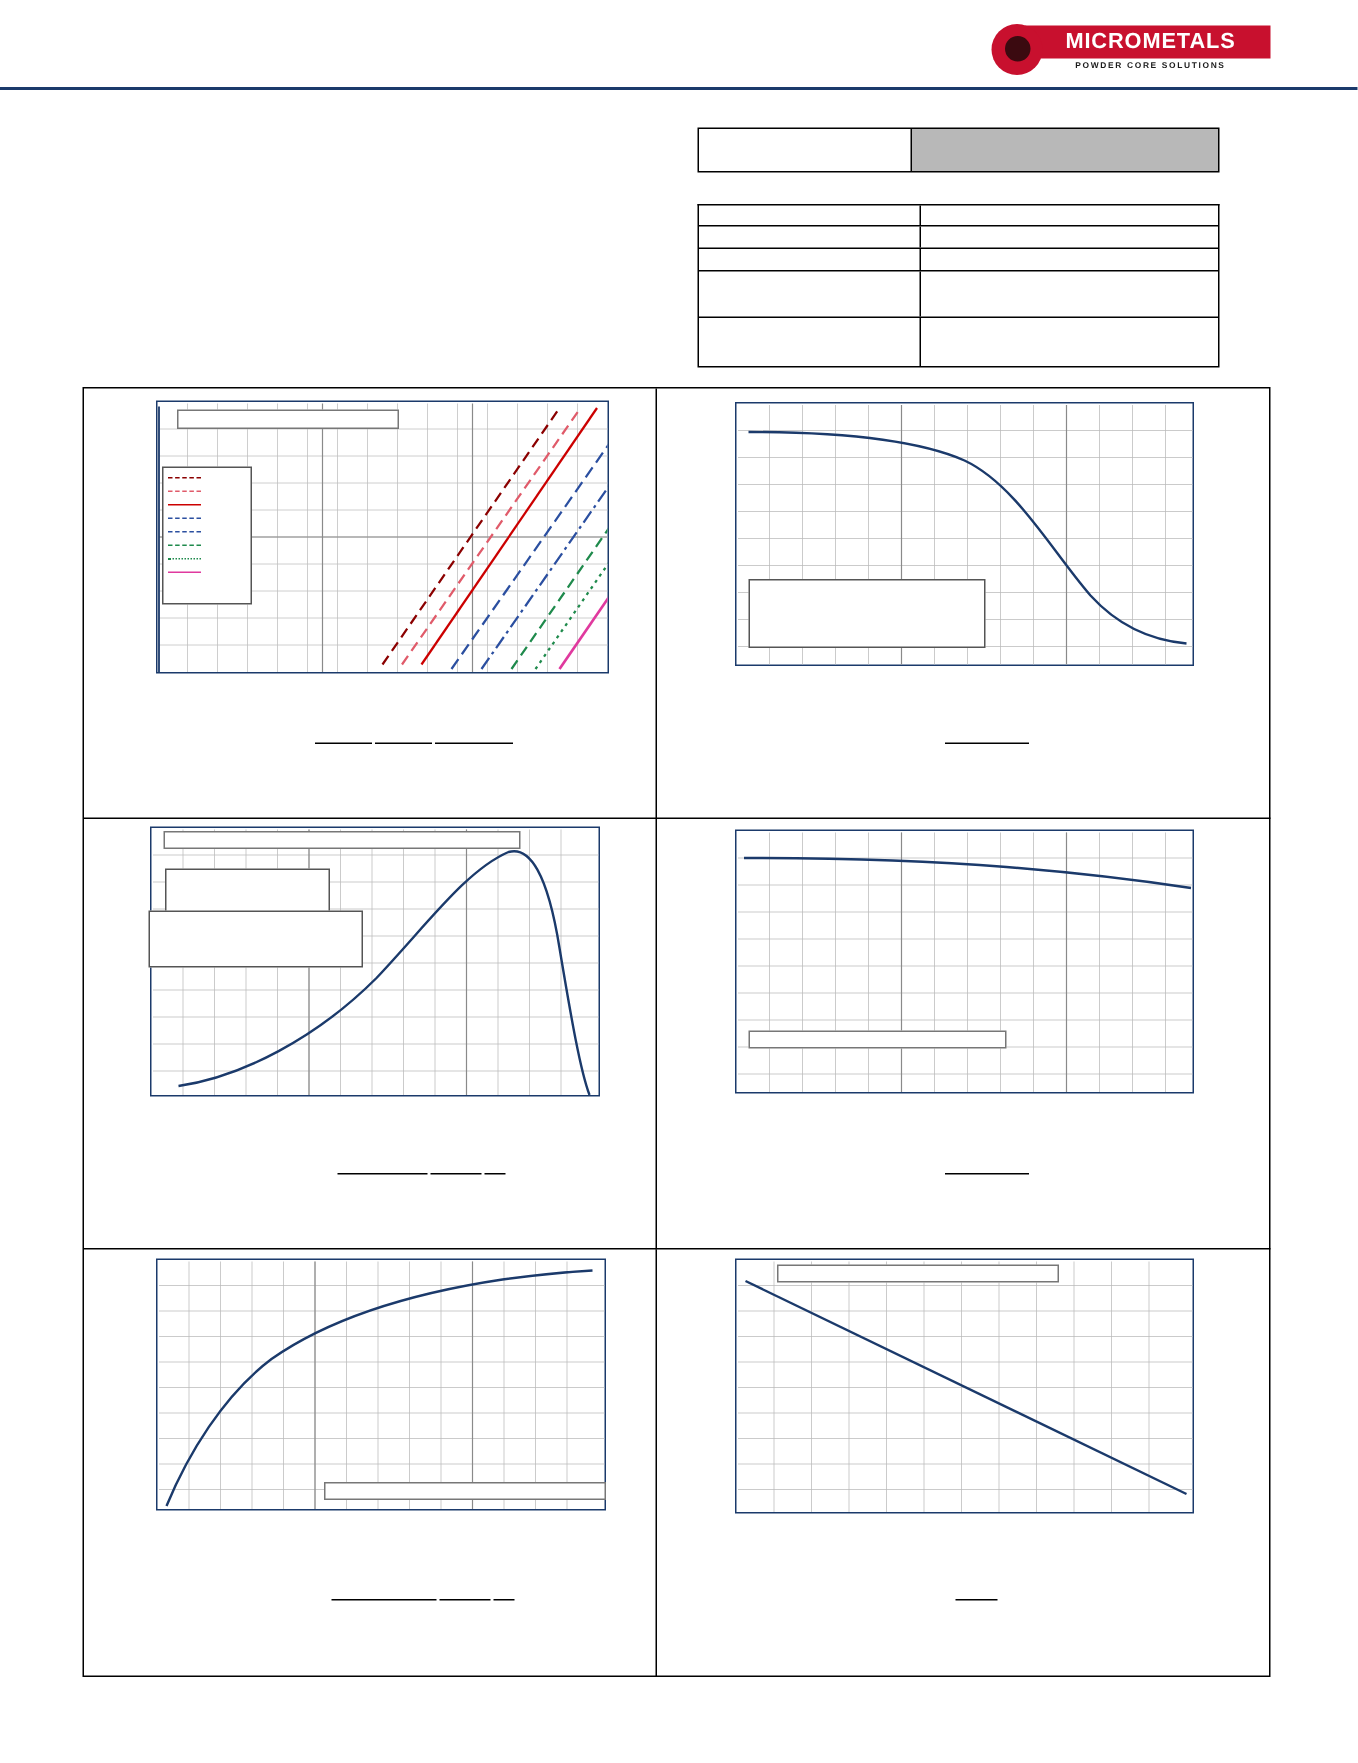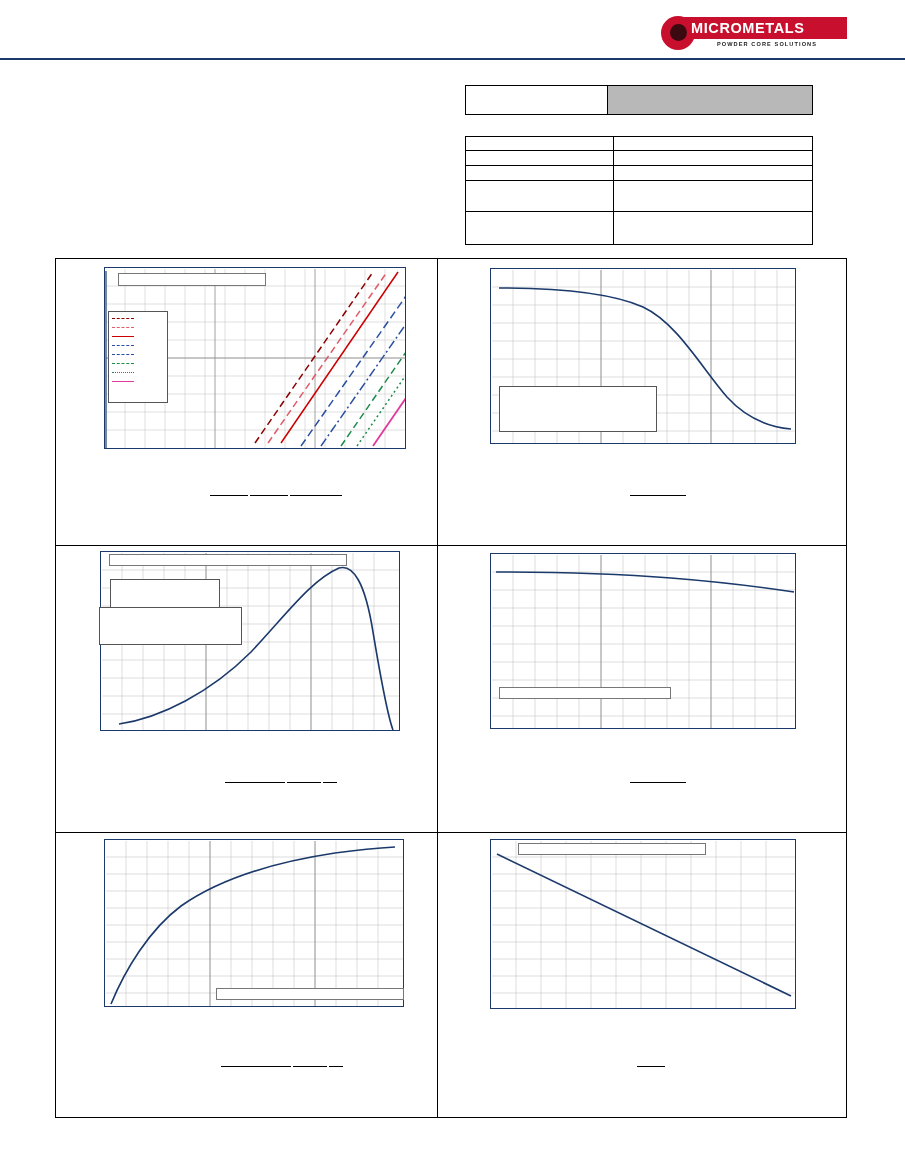--- a/index.html
+++ b/index.html
@@ -63,20 +63,21 @@
     position: absolute;
     left: 30px;
     top: 4px;
     width: 152px;
     height: 32px;
     line-height: 20px;
     color: #ffffff;
     font-size: 14.5px;
     font-weight: bold;
     letter-spacing: 0.6px;
+    text-align: center;
   }
   .logo-tag {
     position: absolute;
     left: 30px;
     top: 27px;
     width: 152px;
     font-size: 5.6px;
     font-weight: bold;
     letter-spacing: 1.1px;
     color: #1b1b1b;

